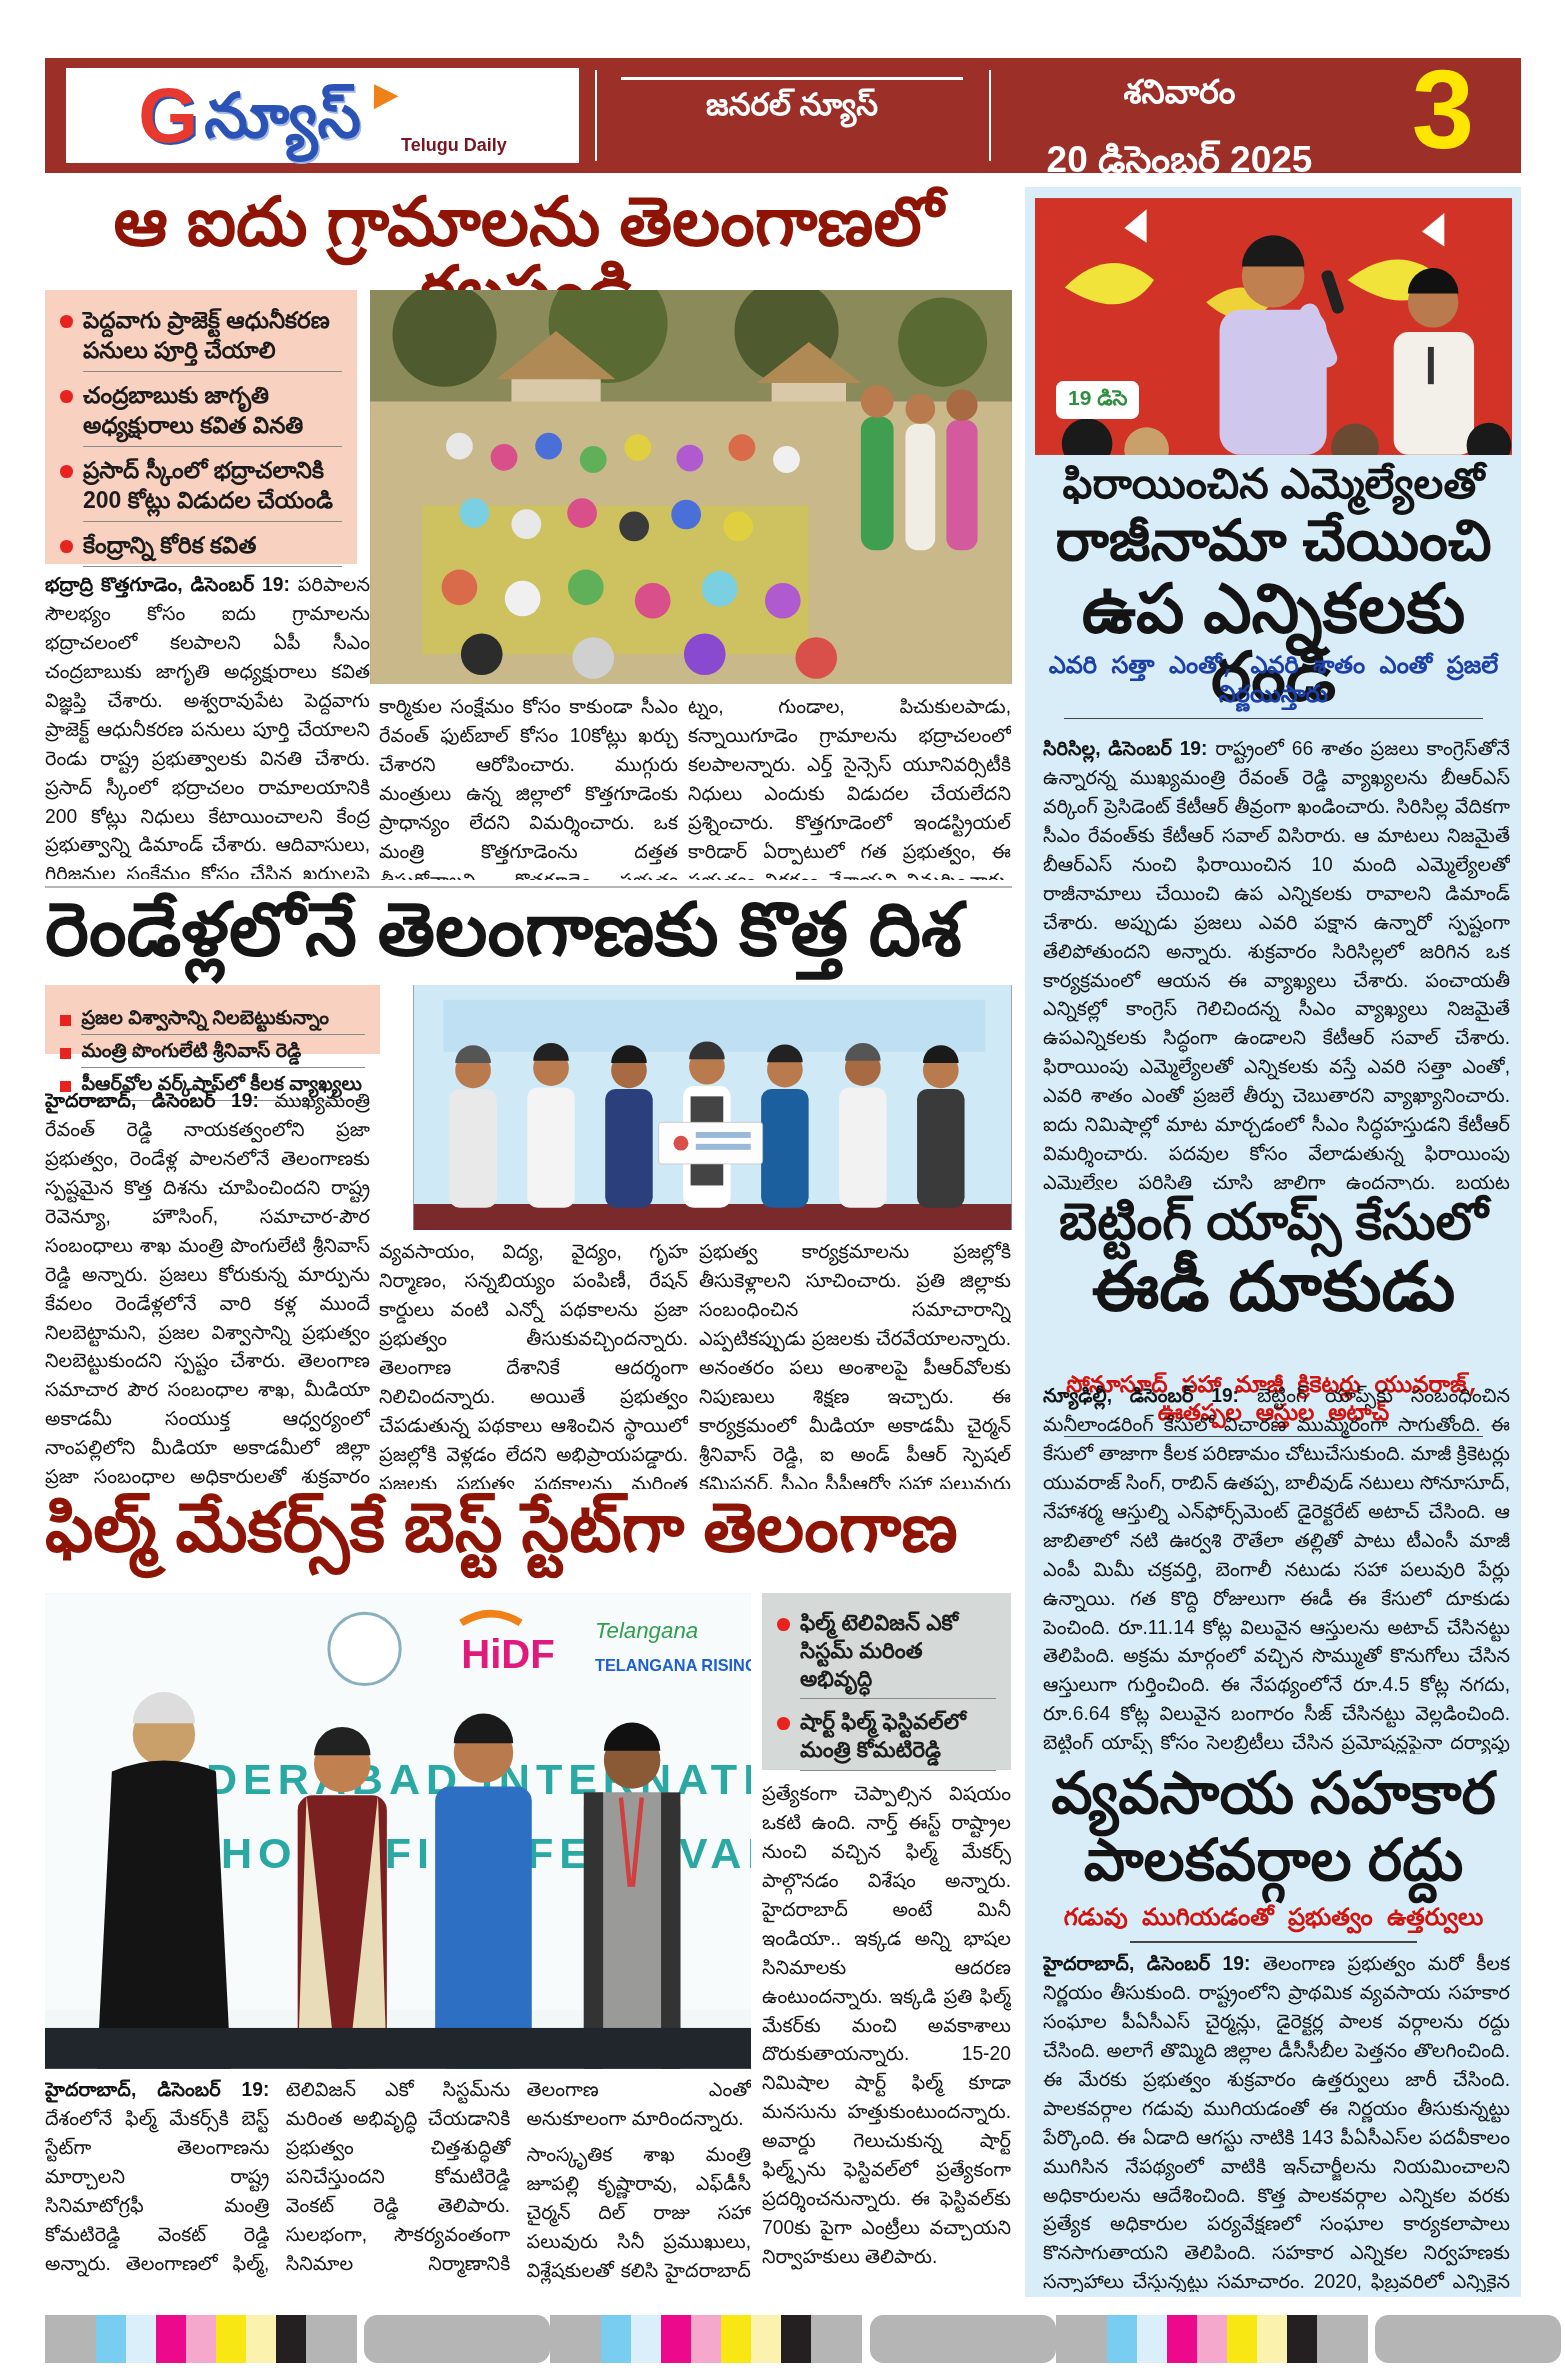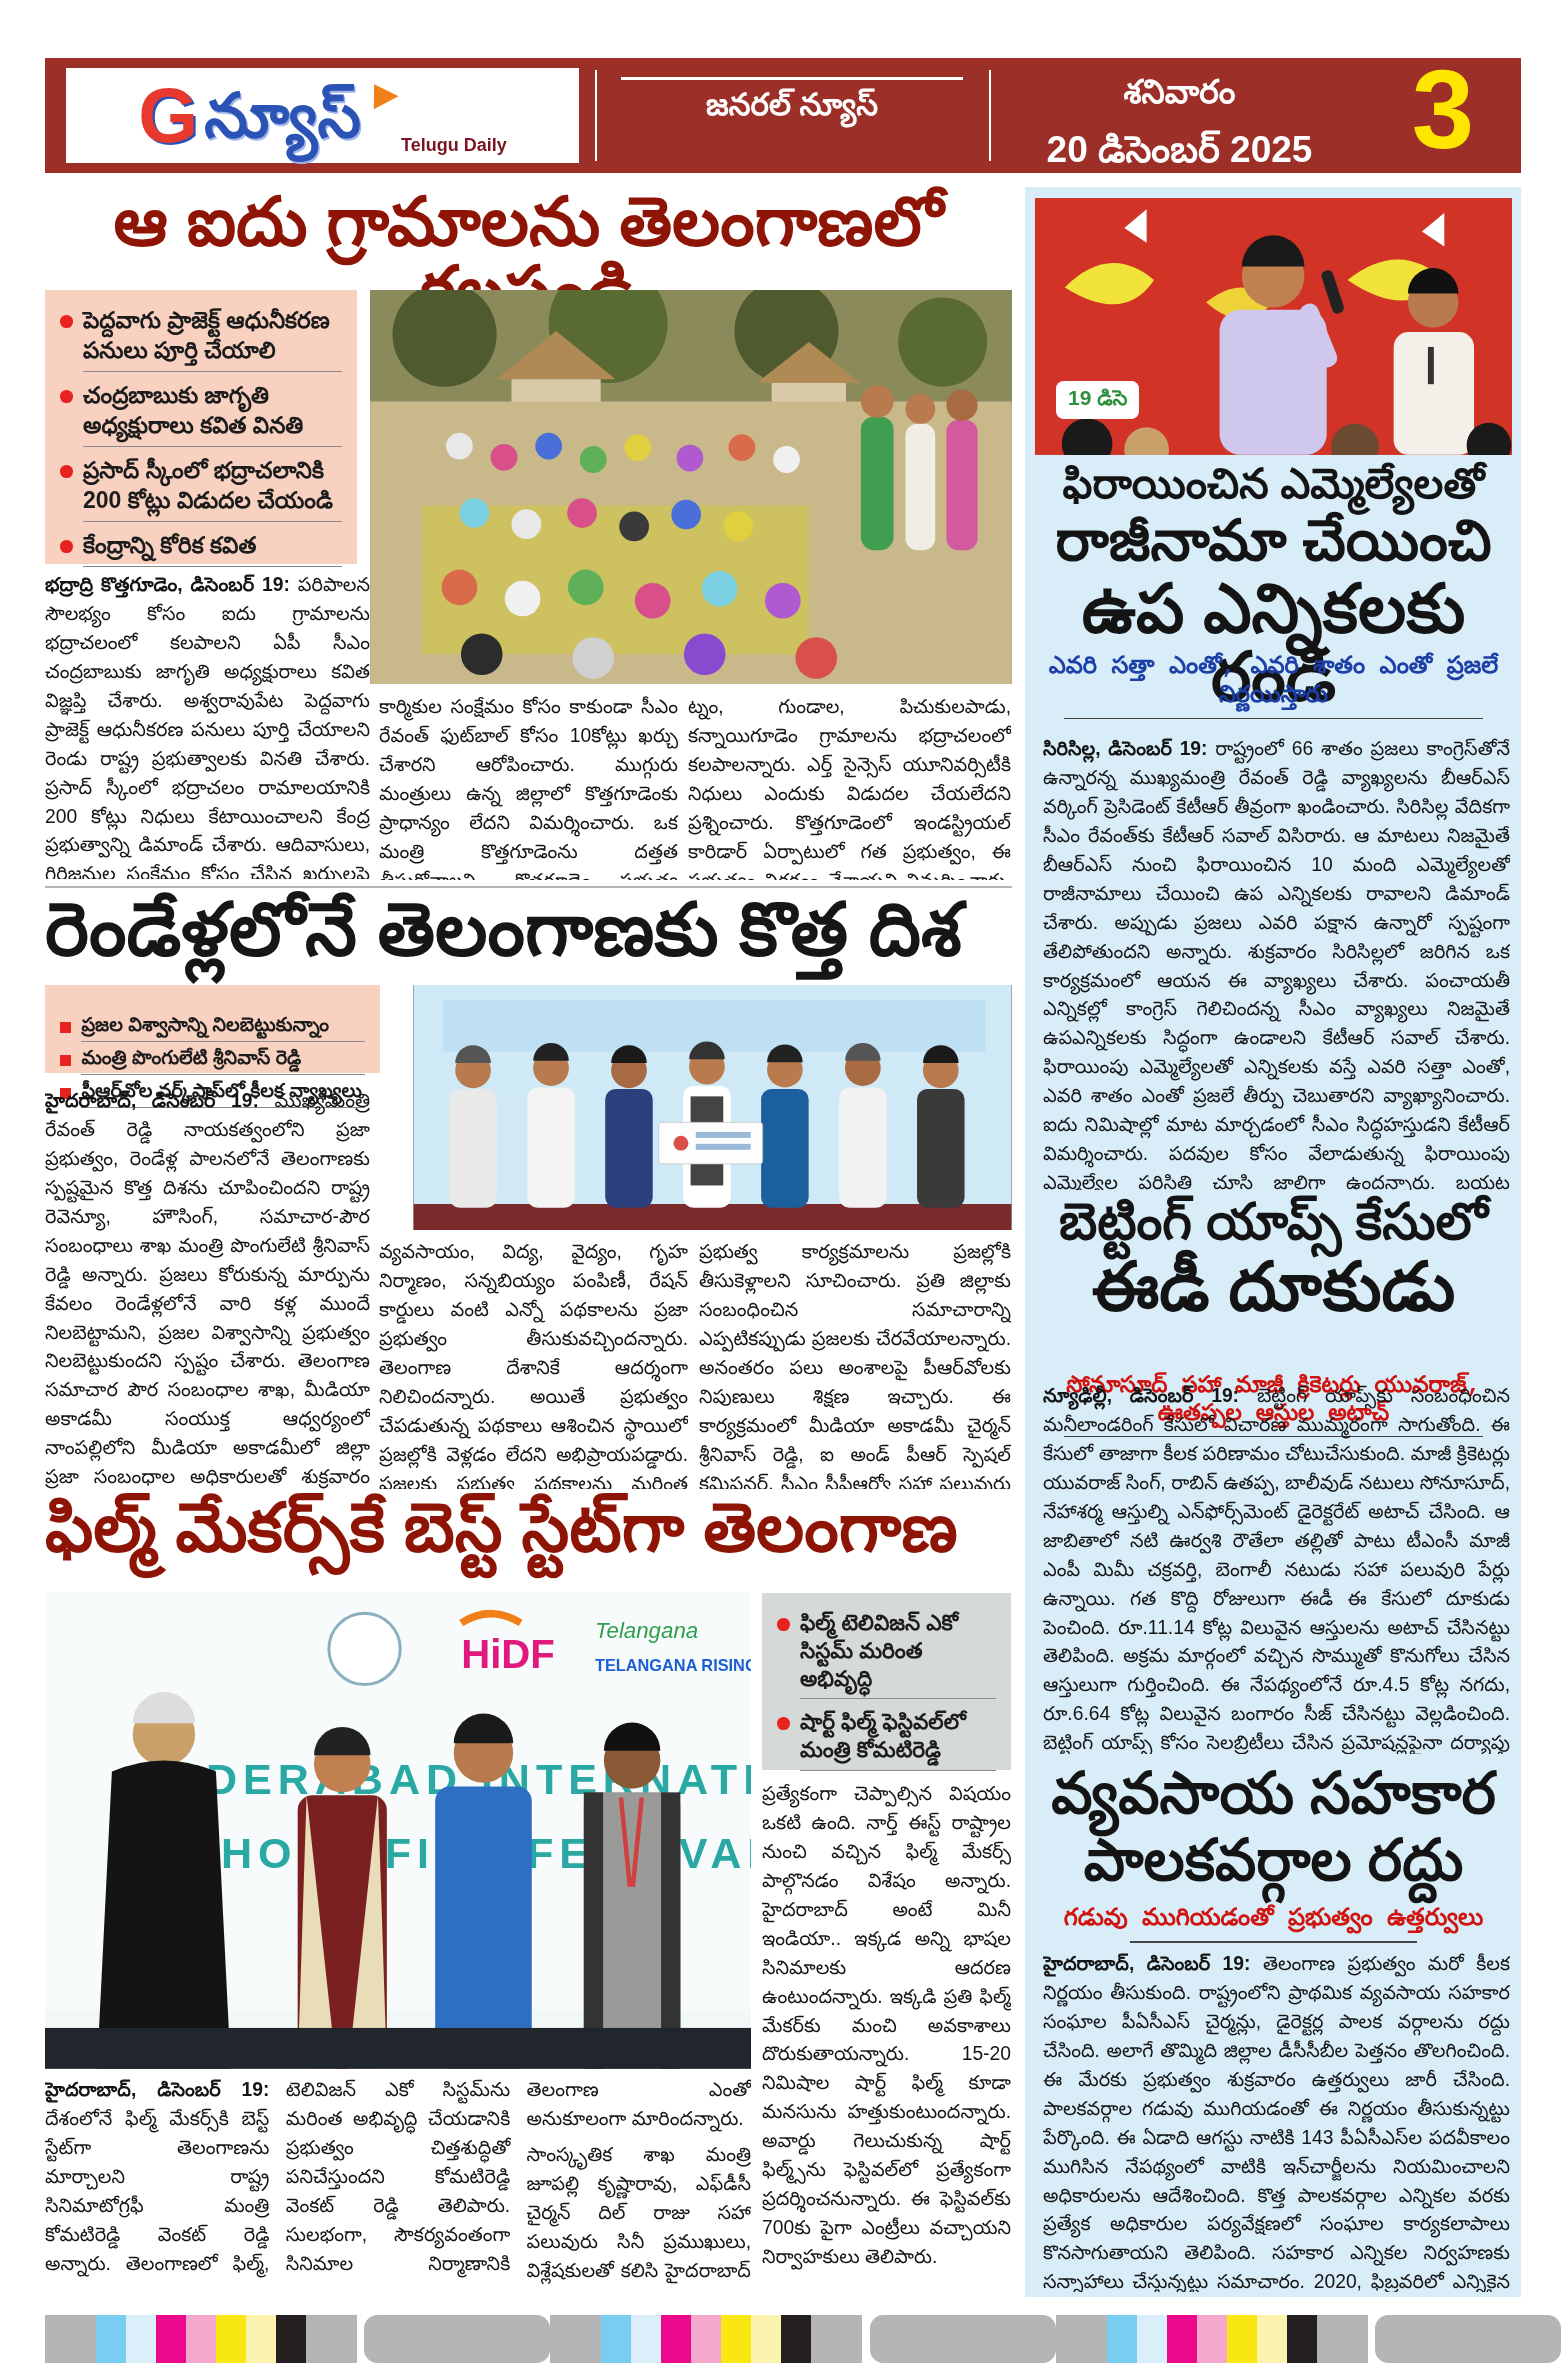--- a/index.html
+++ b/index.html
@@ -14,21 +14,21 @@
   .logo-title{font-size:62px;font-weight:bold;color:#2b52b5;line-height:1;
           text-shadow:1.5px 1.5px 0 #9fb6e8;}
   .logo-bird{width:0;height:0;border-left:12px solid transparent;border-right:16.4px solid transparent;
           border-bottom:22px solid #f08018;transform:rotate(-28deg);margin-bottom:45px;}
   .logo-tag{font-size:18px;font-weight:bold;color:#7a1420;align-self:flex-end;margin-bottom:7.4px;}
   .vdiv{background:#ffffff;width:2.2px;}
   .gen-en{font-size:46px;font-weight:bold;color:#ffe600;text-align:center;line-height:1.05;}
   .gen-rule{height:2.2px;background:#ffffff;margin:6px auto 7.4px auto;width:92%;}
   .gen-te{font-size:31px;font-weight:bold;color:#ffffff;text-align:center;}
   .date-day{font-size:33px;font-weight:bold;color:#ffffff;text-align:center;}
-  .date-full{font-size:37px;font-weight:bold;color:#ffffff;text-align:center;margin-top:10px;}
+  .date-full{font-size:37px;font-weight:bold;color:#ffffff;text-align:center;margin-top:20px;}
   .pagenum{font-size:112px;font-weight:bold;color:#ffe600;line-height:1;text-align:center;}
   
   .hl-red{color:#8e1506;font-weight:bold;line-height:1.02;}
   .hl-black{color:#161616;font-weight:bold;line-height:1.02;}
   .hl-center{text-align:center;}
   
   .bbox{background:#f8d1c1;padding:16.4px 15px 7.4px 15px;box-sizing:border-box;}
   .bbox.gray{background:#d5d9d7;}
   .bitem{display:flex;gap:10.4px;margin-bottom:9px;}
   .bdot{flex:0 0 auto;width:12.6px;height:12.6px;border-radius:50%;background:#e8231f;margin-top:9px;}
@@ -157,21 +157,21 @@
     <b>భద్రాద్రి కొత్తగూడెం, డిసెంబర్ 19:</b>
     <span>పరిపాలన సౌలభ్యం కోసం ఐదు గ్రామాలను భద్రాచలంలో కలపాలని ఏపీ సీఎం చంద్రబాబుకు జాగృతి అధ్యక్షురాలు కవిత విజ్ఞప్తి చేశారు. అశ్వరావుపేట పెద్దవాగు ప్రాజెక్ట్ ఆధునీకరణ పనులు పూర్తి చేయాలని రెండు రాష్ట్ర ప్రభుత్వాలకు వినతి చేశారు. ప్రసాద్ స్కీంలో భద్రాచలం రామాలయానికి 200 కోట్లు నిధులు కేటాయించాలని కేంద్ర ప్రభుత్వాన్ని డిమాండ్ చేశారు. ఆదివాసులు, గిరిజనుల సంక్షేమం కోసం చేసిన ఖర్చులపై సీఎం రేవంత్‌రెడ్డి, మంత్రి సీతక్క శ్వేతపత్రం విడుదల చేయాలని కవిత డిమాండ్ చేశారు. జాగృతిబాటలో భాగంగా ఆమె జిల్లాలో పర్యటించారు. ఈ సందర్భంగా శుక్రవారం మీడియాతో మాట్లాడుతూ.. రేవంత్ పాలనలో అవినీతి, గిరిజనులపై దాడులు పెరిగిపోయాయని ఆరోపించారు.</span>
   </p>
   <p class="abs body-txt" style="left:379px;top:693px;width:299px;height:187px;margin:0;">కార్మికుల సంక్షేమం కోసం కాకుండా సీఎం రేవంత్ ఫుట్‌బాల్ కోసం 10కోట్లు ఖర్చు చేశారని ఆరోపించారు. ముగ్గురు మంత్రులు ఉన్న జిల్లాలో కొత్తగూడెంకు ప్రాధాన్యం లేదని విమర్శించారు. ఒక మంత్రి కొత్తగూడెంను దత్తత తీసుకోవాలని.. కొత్తగూడెం ప్రభుత్వ ఆసుపత్రిలో సౌకర్యాలు పెంచాలన్నారు. మణుగూరు ఓసీ 2 ప్రైవేటీకరణ అడ్డుకుంటామని స్పష్టం చేశారు. సీతారామ ప్రాజెక్టు నీళ్లను పొలాలకు అందించాలని డిమాండ్ చేశారు. ఆంధ్రాలో విలీనమైన ఎటపాక పురుషోత్తమ ప</p>
   <p class="abs body-txt" style="left:688px;top:693px;width:323px;height:187px;margin:0;">ట్నం, గుండాల, పిచుకులపాడు, కన్నాయిగూడెం గ్రామాలను భద్రాచలంలో కలపాలన్నారు. ఎర్త్ సైన్సెస్ యూనివర్సిటీకి నిధులు ఎందుకు విడుదల చేయలేదని ప్రశ్నించారు. కొత్తగూడెంలో ఇండస్ట్రియల్ కారిడార్ ఏర్పాటులో గత ప్రభుత్వం, ఈ ప్రభుత్వం నిర్లక్ష్యం చేశాయని విమర్శించారు. కొత్తగూడెం బైపాస్ రోడ్డు త్వరగా పూర్తి చేయాలన్నారు. ఆదివాసులు, గిరిజనులకు రిజర్వేషన్లు ఉన్నాయని వారిని నిర్లక్ష్యం చేయొద్దన్నారు. సింగరేణి నిర్వాసిత గ్రామాల ప్రజలకు న్యాయం చేయాలని కవిత డిమాండ్ చేశారు.</p>
 
   <div class="abs sep" style="left:45px;top:886px;width:967px;"></div>
 
   <div class="abs hl-black" style="left:45px;top:892px;width:967px;font-size:74px;">రెండేళ్లలోనే తెలంగాణకు కొత్త దిశ</div>
 
-  <div class="abs bbox" style="left:45px;top:985px;width:335px;height:88px;padding-top:28px;">
+  <div class="abs bbox" style="left:45px;top:985px;width:335px;height:69px;padding-top:21px;">
     <div class="bitem" style="margin-bottom:4.5px;">
         <span class="bsq"></span>
         <span class="btext" style="font-size:19.3px;padding-bottom:3px;">ప్రజల విశ్వాసాన్ని నిలబెట్టుకున్నాం</span>
       </div>
     <div class="bitem" style="margin-bottom:4.5px;">
         <span class="bsq"></span>
         <span class="btext" style="font-size:19.3px;padding-bottom:3px;">మంత్రి పొంగులేటి శ్రీనివాస్ రెడ్డి</span>
       </div>
     <div class="bitem" style="margin-bottom:4.5px;">
         <span class="bsq"></span>

